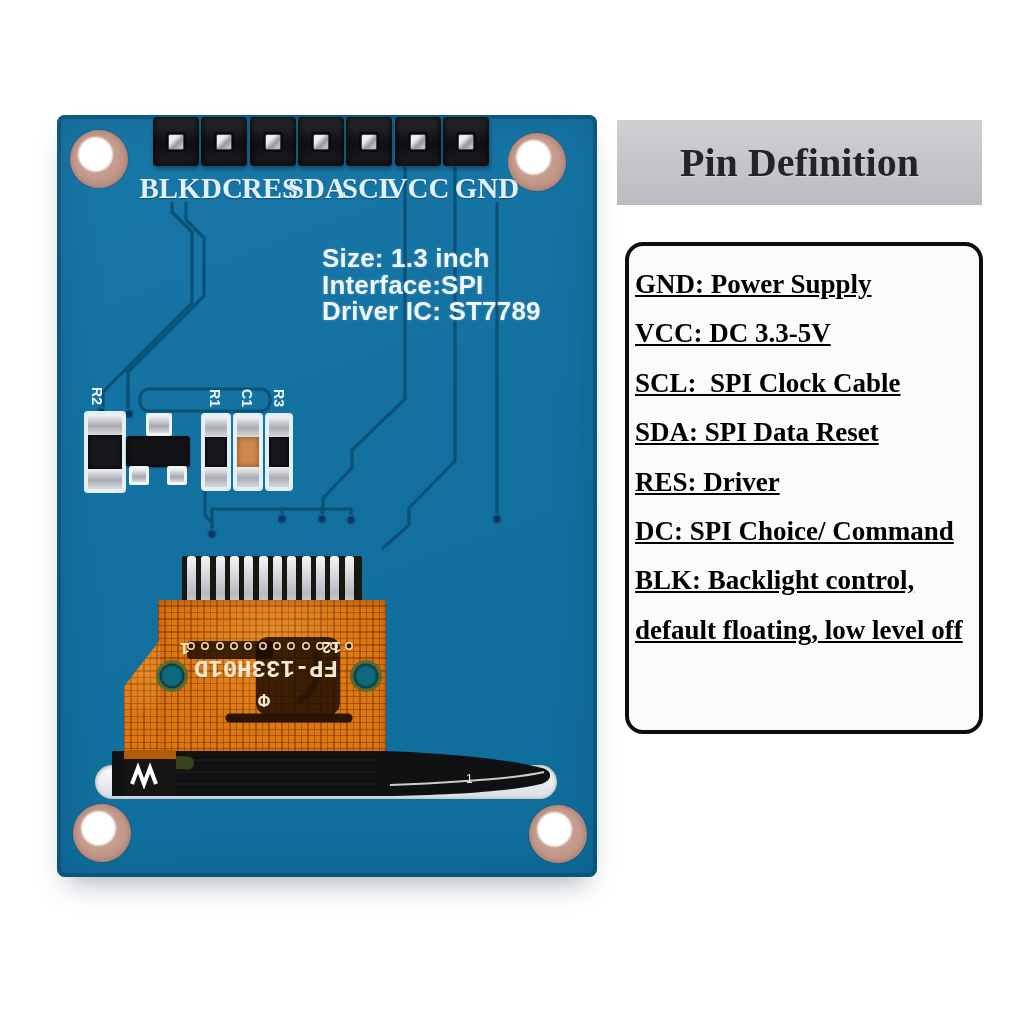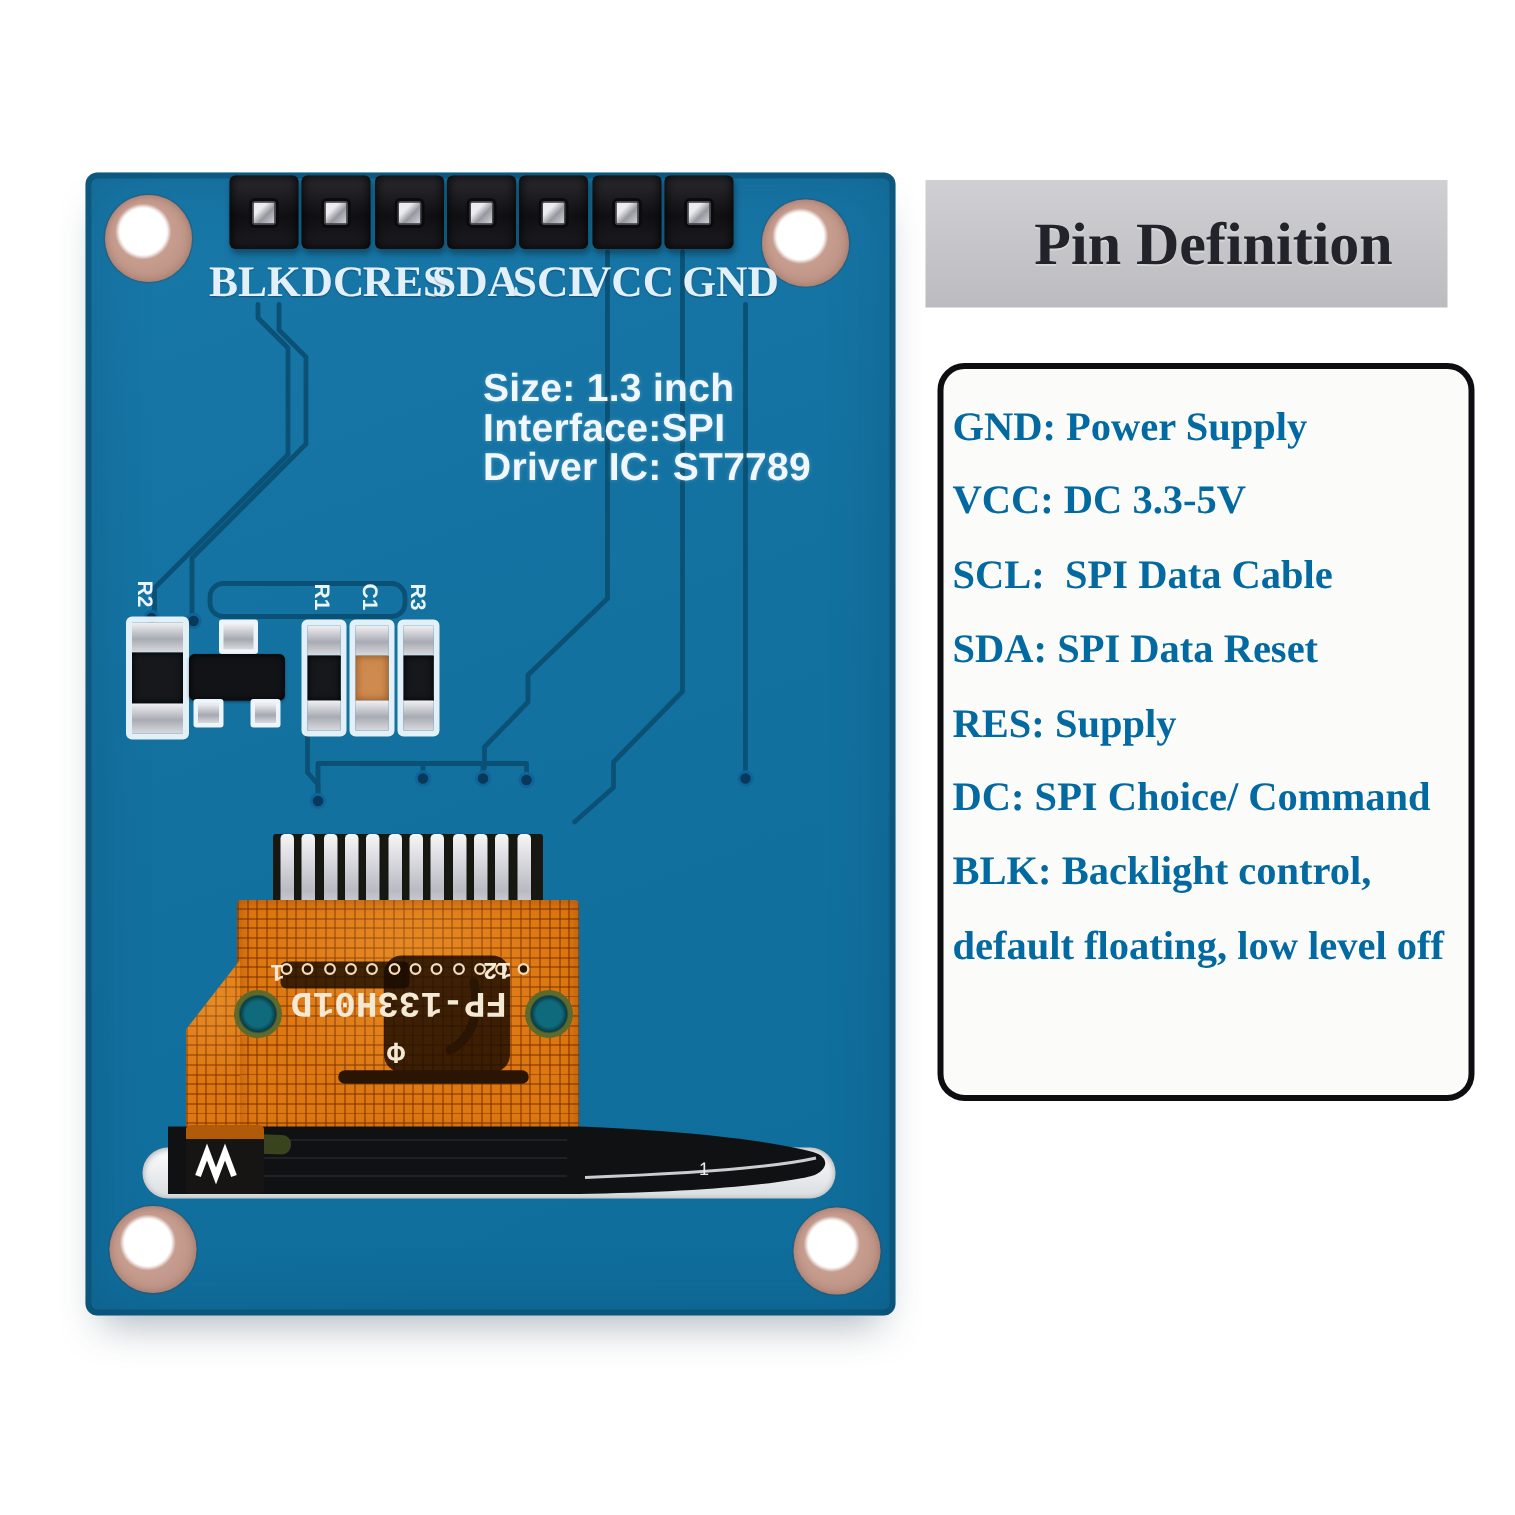--- a/index.html
+++ b/index.html
@@ -79,29 +79,29 @@
   
   .slot{position:absolute;left:95px;top:765px;width:462px;height:34px;border-radius:17px;
         background:linear-gradient(180deg,#fdfdfe,#d9dde0);
         box-shadow:inset 0 1px 4px rgba(0,0,0,.35);}
   .olive{position:absolute;left:148px;top:756px;width:46px;height:13px;border-radius:6px;
          background:#3c471f;opacity:.95;transform:rotate(2deg);}
   .edge-mark{position:absolute;left:466px;top:772px;font:12px "Liberation Sans",sans-serif;
              color:#e9ecef;}
 
   
-  .pin-def-bar{position:absolute;left:617px;top:120px;width:312px;height:85px;
+  .pin-def-bar{position:absolute;left:617px;top:120px;width:365px;height:85px;
                background:linear-gradient(180deg,#d0d0d4,#bbbbc0);
                display:flex;align-items:center;justify-content:center;
                font:bold 40px "Liberation Serif",serif;color:#23242b;
-               text-shadow:0 1px 0 rgba(255,255,255,.3);padding-left:36px;}
+               text-shadow:0 1px 0 rgba(255,255,255,.3);}
   .pin-def-box{position:absolute;left:625px;top:242px;width:358px;height:492px;
                box-sizing:border-box;border:4px solid #0e0e12;border-radius:18px;
                background:#fbfbf9;padding:14px 0 0 6px;}
-  .def-line{font:bold 27px/49.4px "Liberation Serif",serif;color:#0369a1;white-space:pre;}
+  .def-line{font:bold 27px/49.4px "Liberation Serif",serif;color:#000000;white-space:pre;text-decoration:underline;}
 </style>
 </head>
 <body>
 
 <div class="stage">
 
   <div class="pcb"></div>
 
   <svg class="overlay" width="1010" height="1010">
     <g fill="none" stroke="#0b5073" stroke-width="3.2" stroke-linejoin="round" stroke-linecap="round" opacity="0.95">
@@ -261,21 +261,21 @@
     </svg>
   </div>
   <span class="edge-mark">1</span>
 
   <div class="pin-def-bar">
     <span>Pin Definition</span>
   </div>
   <div class="pin-def-box">
     <div class="def-line">GND: Power Supply</div>
     <div class="def-line">VCC: DC 3.3-5V</div>
-    <div class="def-line">SCL:  SPI Data Cable</div>
+    <div class="def-line">SCL:  SPI Clock Cable</div>
     <div class="def-line">SDA: SPI Data Reset</div>
-    <div class="def-line">RES: Supply</div>
+    <div class="def-line">RES: Driver</div>
     <div class="def-line">DC: SPI Choice/ Command</div>
     <div class="def-line">BLK: Backlight control,</div>
     <div class="def-line">default floating, low level off</div>
   </div>
 
 </div>
 
 </body></html>

